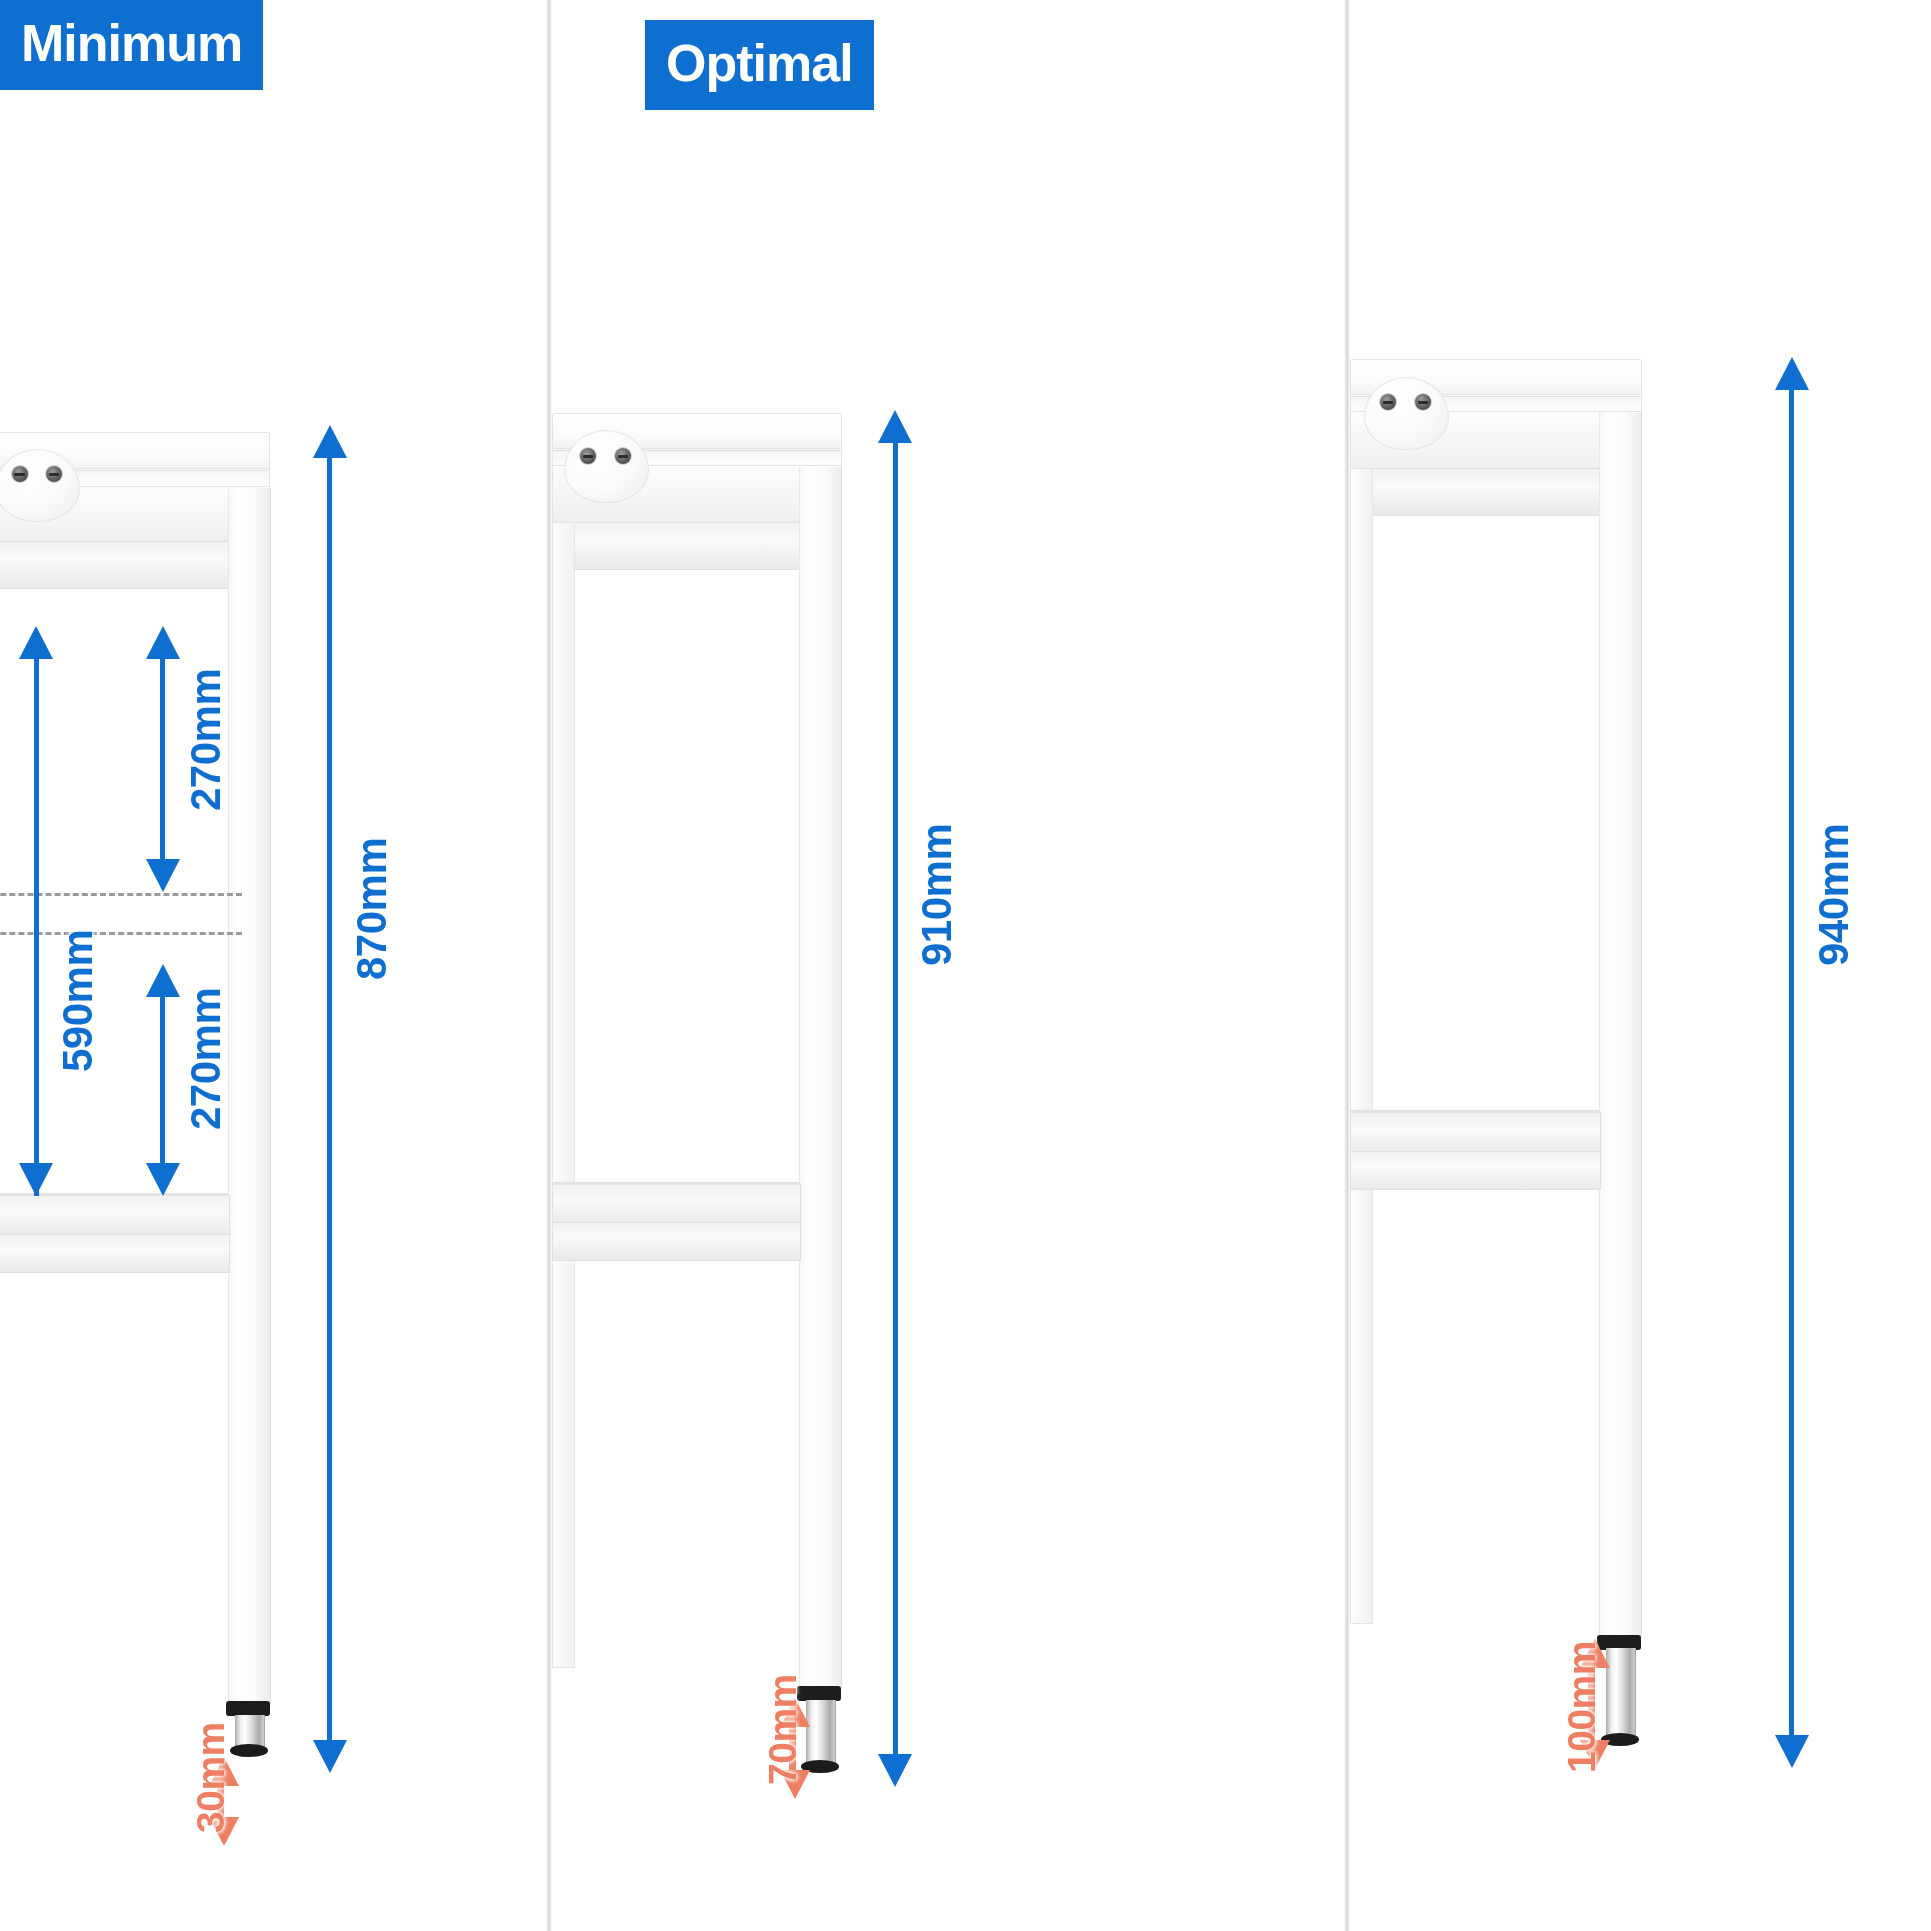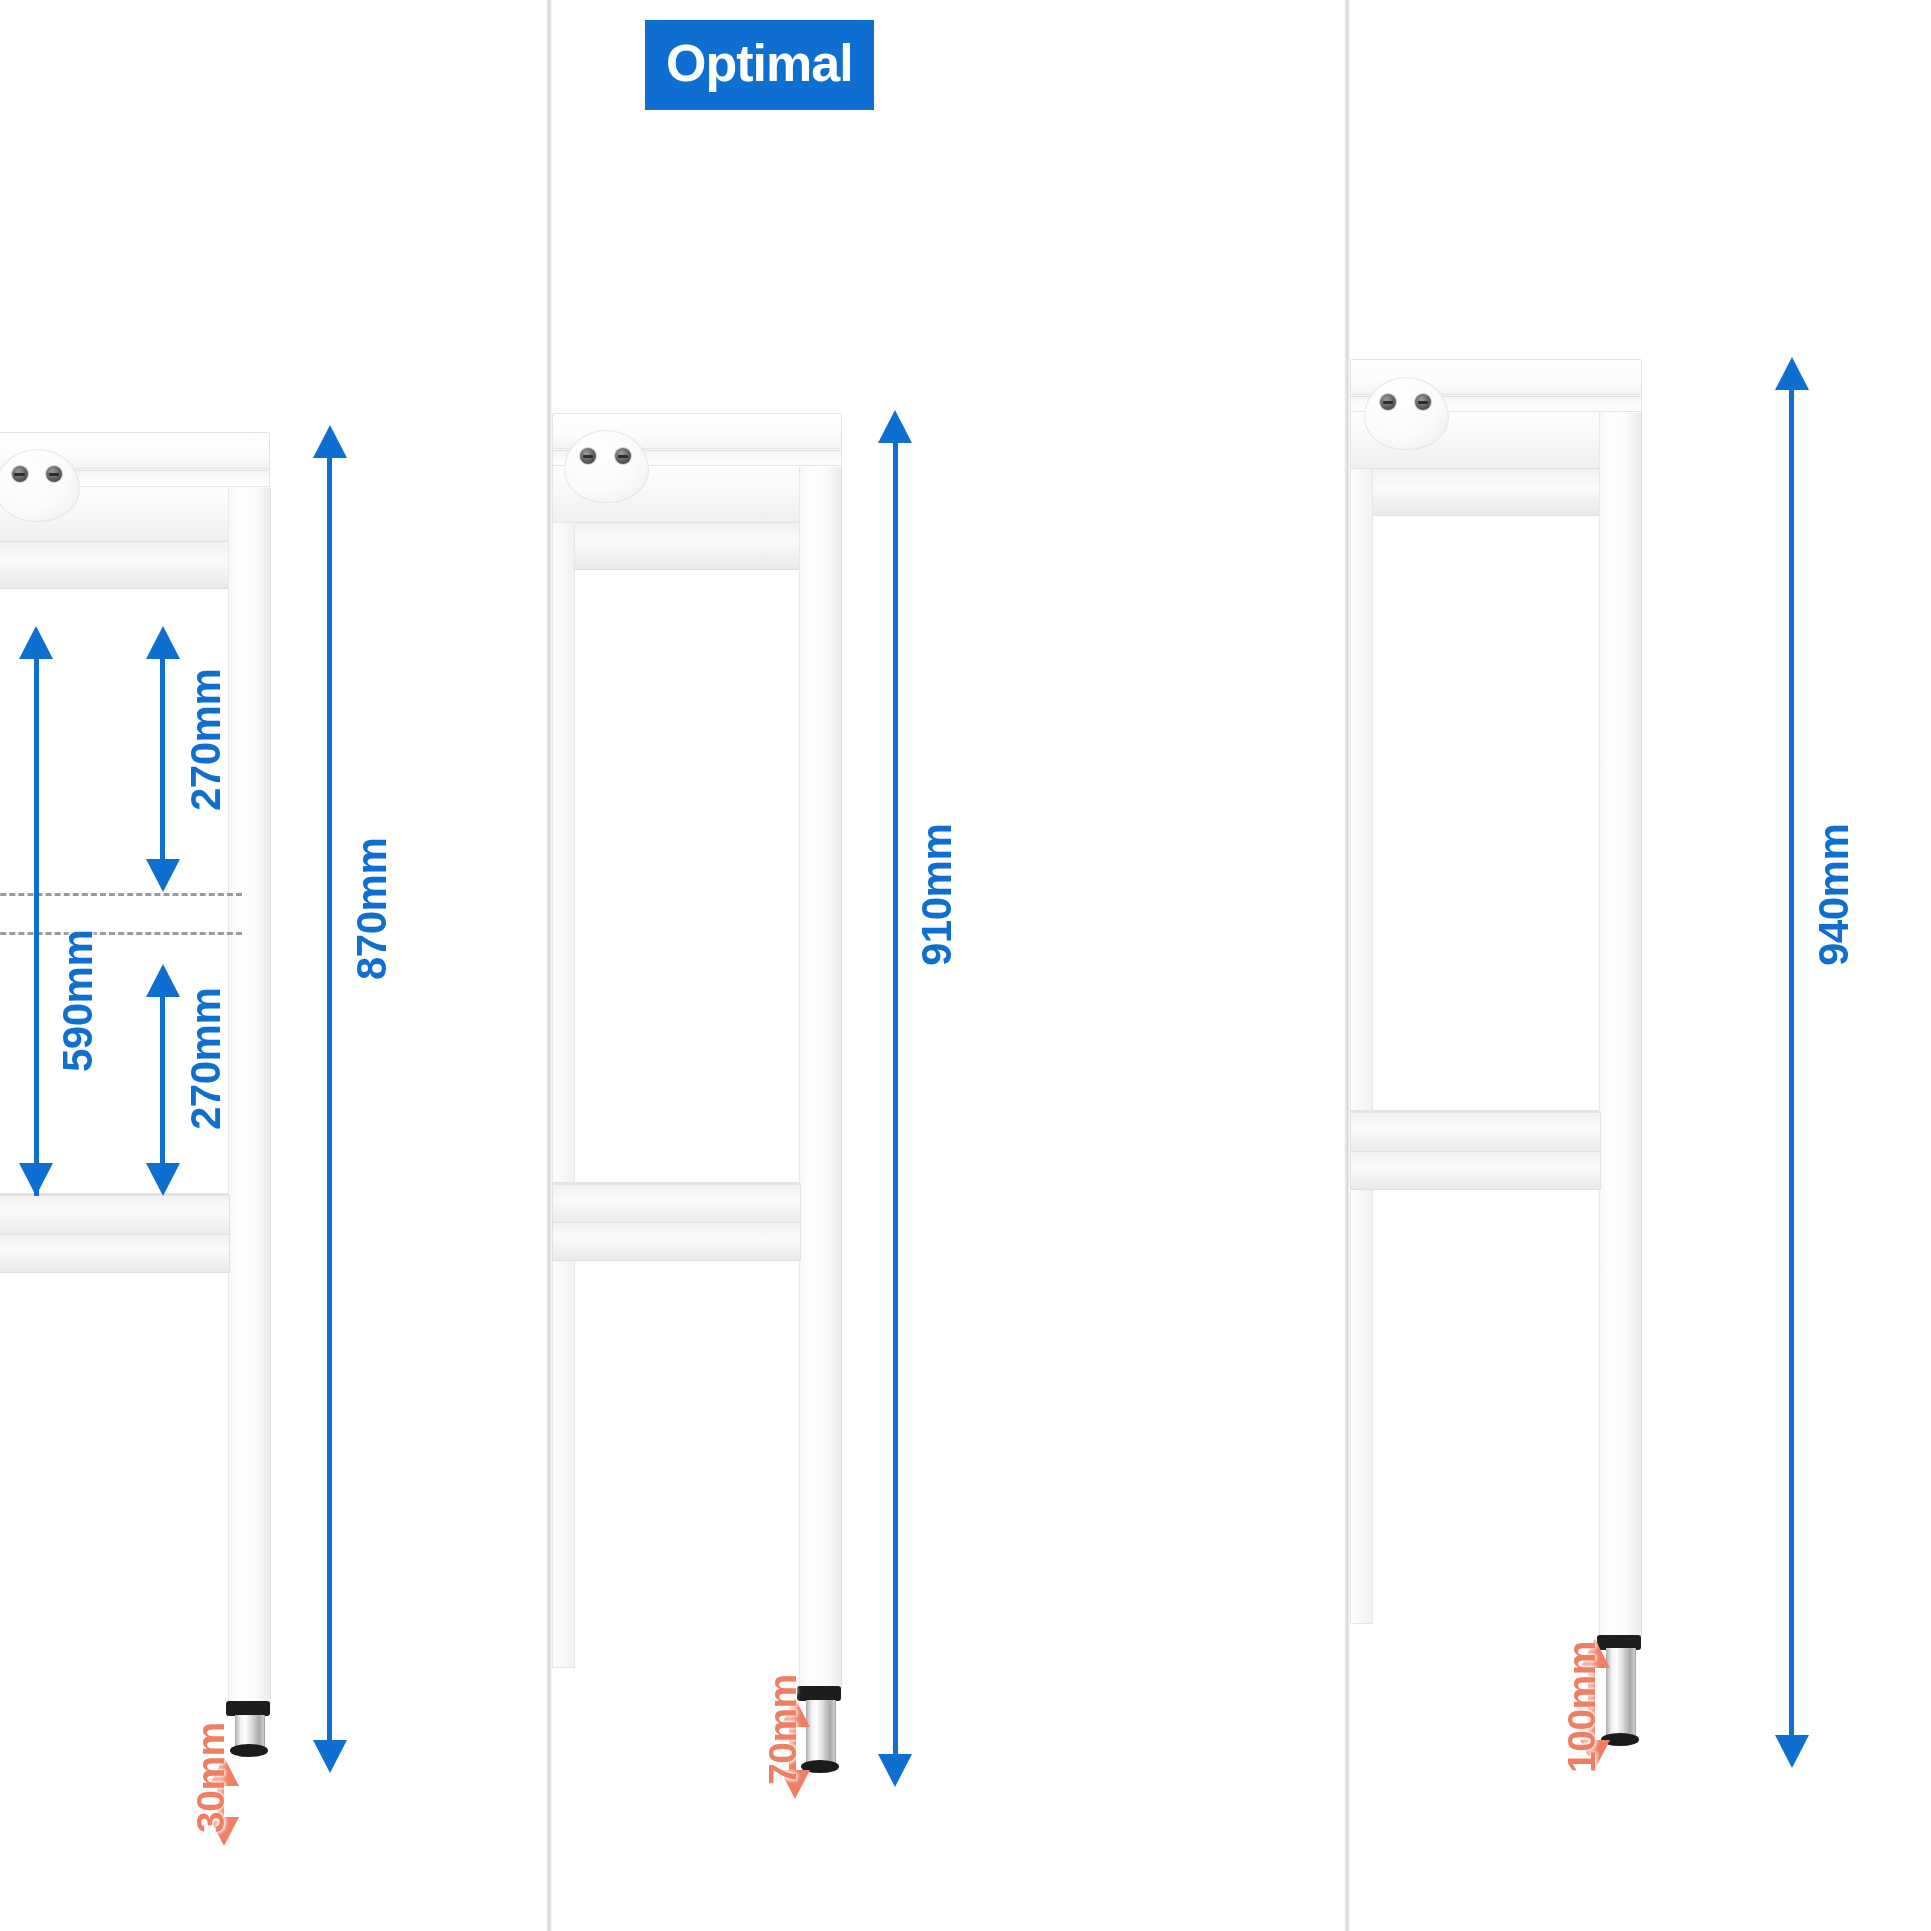--- a/index.html
+++ b/index.html
@@ -76,20 +76,21 @@
 </head>
 <body>
 
 <div class="stage">
 
   <div class="divider" style="left:546px;"></div>
   <div class="divider" style="left:1344px;"></div>
 
   <div class="panel" style="left:0;width:546px;">
 
+    <div class="badge" style="left:0;top:0;">Minimum</div>
 
     <div class="top-slab" style="left:-290px;top:432px;width:558px;height:39px;"></div>
     <div class="top-bevel" style="left:-290px;top:468px;width:558px;height:19.3px;"></div>
     <div class="apron" style="left:-290px;top:486px;width:558px;height:60px;"></div>
     <div class="apron-line" style="left:-290px;top:470px;width:558px;"></div>
 
     <div class="bracket" style="left:-4.8px;top:449px;width:83px;height:71px;"></div>
     <div class="screw" style="left:11.6px;top:466px;"></div>
     <div class="screw" style="left:46px;top:466px;"></div>
 

